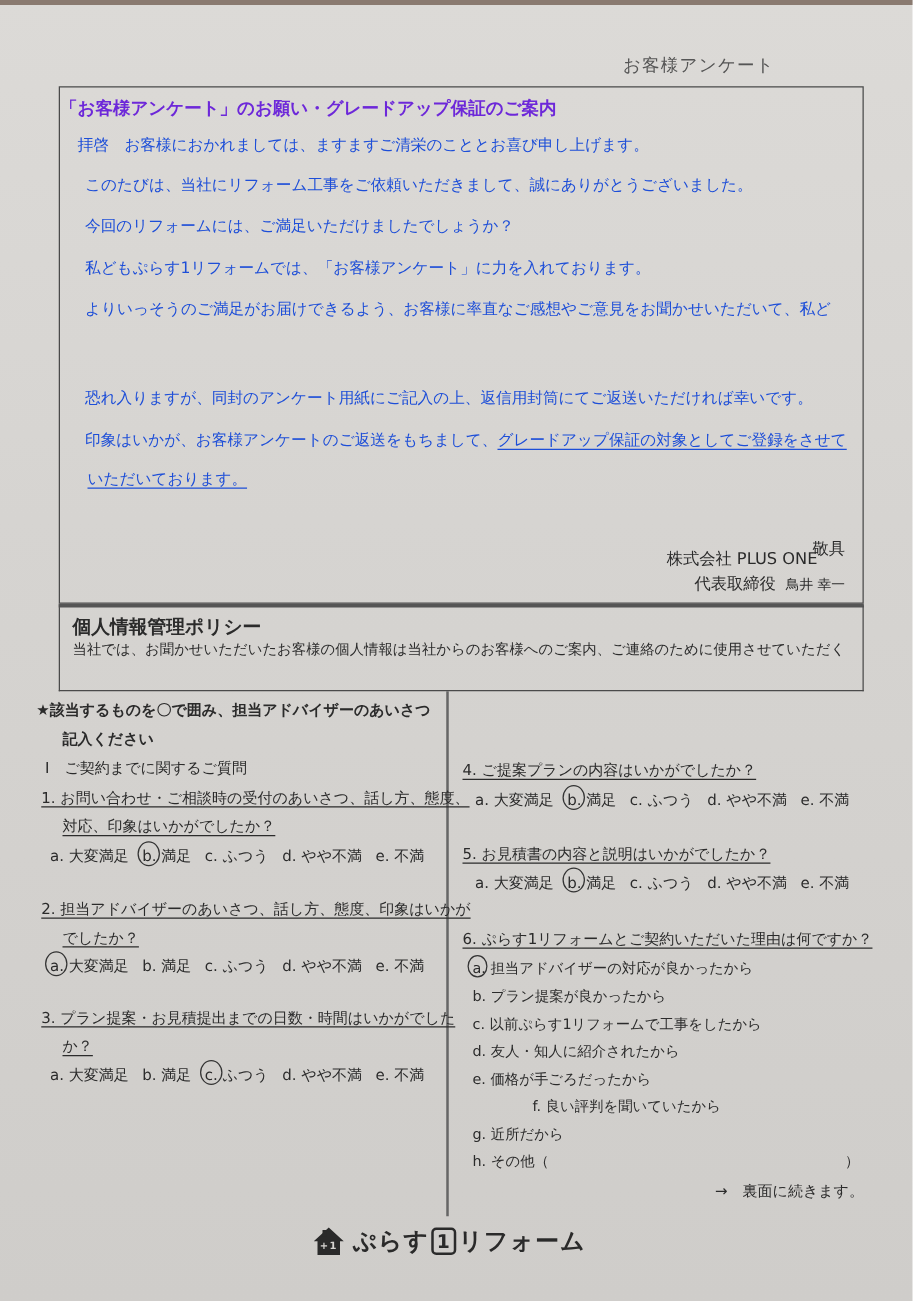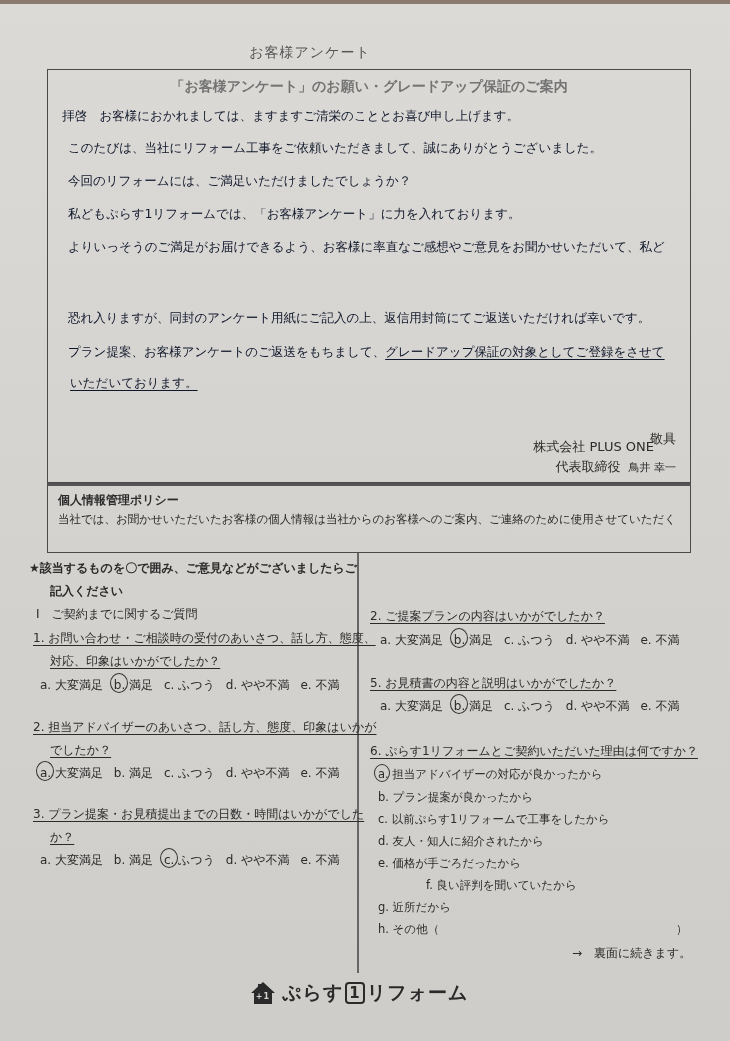--- a/index.html
+++ b/index.html
@@ -5,41 +5,41 @@
   html, body { margin:0; padding:0; }
   body {
     width:730px; height:1041px; overflow:hidden;
     background: linear-gradient(180deg,#dcdad7 0%, #d6d4d1 40%, #cfcdca 100%);
     font-family: "DejaVu Sans", sans-serif;
     color:#2b2b2b;
     position:relative;
   }
   .paper-top-edge { position:absolute; left:0; top:0; width:730px; height:4px; background:#8a7a70; }
   .doc-title {
-    position:absolute; top:44px; left:0; width:620px; text-align:center;
+    position:absolute; top:44px; left:0; width:620px; text-align:right;
     font-size:14px; color:#555; letter-spacing:1px;
   }
   .letter-box {
     position:absolute; left:47px; top:69px; width:644px; height:414px;
     border:1.5px solid #4a4a4a; box-sizing:border-box;
   }
   .letter-heading {
-    position:absolute; top:8px; left:0; width:100%; text-align:center;
-    font-size:14px; font-weight:bold; color:#737373;
+    position:absolute; top:8px; left:0; width:100%; text-align:left;
+    font-size:14px; font-weight:bold; color:#6d28d9;
   }
-  .letter-line { position:absolute; left:14px; font-size:12.5px; color:#0f172a; white-space:nowrap; }
+  .letter-line { position:absolute; left:14px; font-size:12.5px; color:#1d4ed8; white-space:nowrap; }
   .u { text-decoration: underline; text-underline-offset:3px; }
   .closing { position:absolute; right:14px; font-size:13px; white-space:nowrap; }
   .sign { font-family: "DejaVu Serif", serif; font-size:11px; margin-left:8px; }
 
   .policy-box {
     position:absolute; left:47px; top:483px; width:644px; height:70px;
     border:1.5px solid #4a4a4a; border-top:3px solid #555; box-sizing:border-box;
   }
-  .policy-title { position:absolute; left:10px; top:6px; font-size:12px; font-weight:bold;font-family:Liberation Serif, serif; }
+  .policy-title { position:absolute; left:10px; top:6px; font-size:15px; font-weight:bold;font-family:Liberation Serif, serif; }
   .policy-text { position:absolute; left:10px; font-size:11.5px; white-space:nowrap; }
 
   .col-divider { position:absolute; left:357px; top:553px; width:1.5px; height:420px; background:#666; }
 
   .q-text { position:absolute; font-size:12px; white-space:nowrap; color:#2b2b2b; }
   .q-head { text-decoration: underline; text-underline-offset:3px; }
   .opts { position:absolute; font-size:12px; white-space:nowrap; }
   .opt { display:inline-block; margin-right:7px; position:relative; }
   .opt.circled::before {
     content:""; position:absolute; left:-4px; top:-4px; width:16px; height:18px;
@@ -66,38 +66,38 @@
 
 <div class="letter-box">
   <div class="letter-heading">「お客様アンケート」のお願い・グレードアップ保証のご案内</div>
   <div class="letter-line" style="top:38px;left:14px;">拝啓　お客様におかれましては、ますますご清栄のこととお喜び申し上げます。</div>
   <div class="letter-line" style="top:70px;left:20px;text-align:right;">このたびは、当社にリフォーム工事をご依頼いただきまして、誠にありがとうございました。</div>
   <div class="letter-line" style="top:103px;left:20px;">今回のリフォームには、ご満足いただけましたでしょうか？</div>
   <div class="letter-line" style="top:136px;left:20px;">私どもぷらす1リフォームでは、「お客様アンケート」に力を入れております。</div>
   <div class="letter-line" style="top:169px;left:20px;">よりいっそうのご満足がお届けできるよう、お客様に率直なご感想やご意見をお聞かせいただいて、私ど</div>
   <div class="letter-line" style="top:240px;left:20px;">恐れ入りますが、同封のアンケート用紙にご記入の上、返信用封筒にてご返送いただければ幸いです。</div>
   <div class="letter-line" style="top:274px;left:20px;">
-    <span>プラン提案、お客様アンケートのご返送をもちまして、</span><span class="u">グレードアップ保証の対象としてご登録をさせて</span>
+    <span>印象はいかが、お客様アンケートのご返送をもちまして、</span><span class="u">グレードアップ保証の対象としてご登録をさせて</span>
   </div>
   <div class="letter-line u" style="top:305px;left:22px;">いただいております。</div>
   <div class="closing" style="top:360px;">敬具</div>
   <div class="closing" style="top:367px; right:36px; top:368px;">株式会社 PLUS ONE</div>
   <div class="closing" style="top:388px;">
     <span>代表取締役</span><span class="sign">鳥井 幸一</span>
   </div>
 </div>
 
 <div class="policy-box">
   <div class="policy-title">個人情報管理ポリシー</div>
   <div class="policy-text" style="top:26px;">当社では、お聞かせいただいたお客様の個人情報は当社からのお客様へのご案内、ご連絡のために使用させていただく</div>
 </div>
 
 <div class="col-divider"></div>
 
-<div class="q-text" style="left:29px;top:560px;font-weight:bold;">★該当するものを〇で囲み、ご意見などがございましたらご</div>
+<div class="q-text" style="left:29px;top:560px;font-weight:bold;">★該当するものを〇で囲み、担当アドバイザーのあいさつ</div>
 <div class="q-text" style="left:50px;top:583px;font-weight:bold;">記入ください</div>
 <div class="q-text" style="left:36px;top:606px;">Ⅰ　ご契約までに関するご質問</div>
 
 <div class="q-text q-head" style="left:33px;top:630px;">1. お問い合わせ・ご相談時の受付のあいさつ、話し方、態度、</div>
 <div class="q-text q-head" style="left:50px;top:653px;">対応、印象はいかがでしたか？</div>
 <div class="opts" style="left:40px;top:677px;">
   <span class="opt">a. 大変満足</span>
   <span class="opt circled">b. 満足</span>
   <span class="opt">c. ふつう</span>
   <span class="opt">d. やや不満</span>
@@ -117,21 +117,21 @@
 <div class="q-text q-head" style="left:33px;top:806px;">3. プラン提案・お見積提出までの日数・時間はいかがでした</div>
 <div class="q-text q-head" style="left:50px;top:829px;">か？</div>
 <div class="opts" style="left:40px;top:852px;">
   <span class="opt">a. 大変満足</span>
   <span class="opt">b. 満足</span>
   <span class="opt circled">c. ふつう</span>
   <span class="opt">d. やや不満</span>
   <span class="opt">e. 不満</span>
 </div>
 
-<div class="q-text q-head" style="left:370px;top:608px;">2. ご提案プランの内容はいかがでしたか？</div>
+<div class="q-text q-head" style="left:370px;top:608px;">4. ご提案プランの内容はいかがでしたか？</div>
 <div class="opts" style="left:380px;top:632px;">
   <span class="opt">a. 大変満足</span>
   <span class="opt circled">b. 満足</span>
   <span class="opt">c. ふつう</span>
   <span class="opt">d. やや不満</span>
   <span class="opt">e. 不満</span>
 </div>
 
 <div class="q-text q-head" style="left:370px;top:675px;">5. お見積書の内容と説明はいかがでしたか？</div>
 <div class="opts" style="left:380px;top:698px;">

